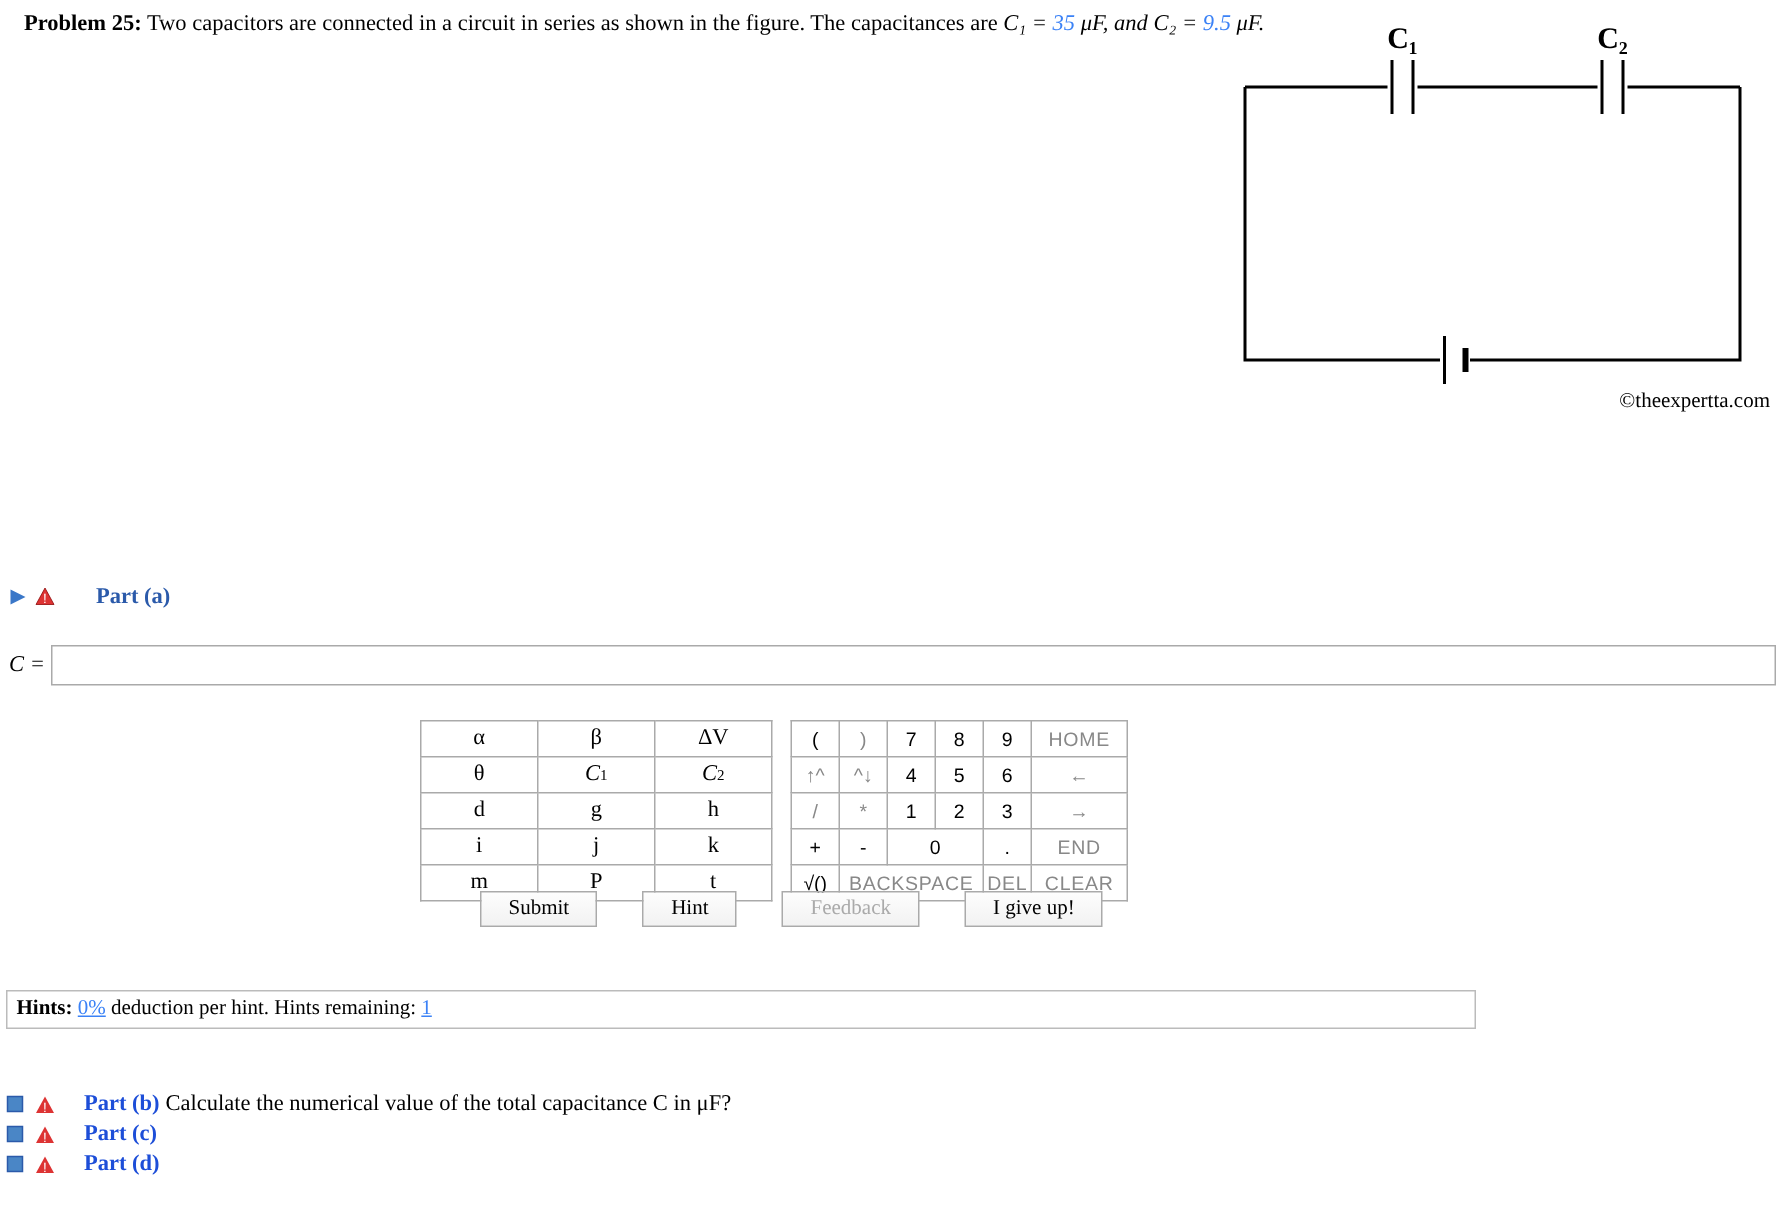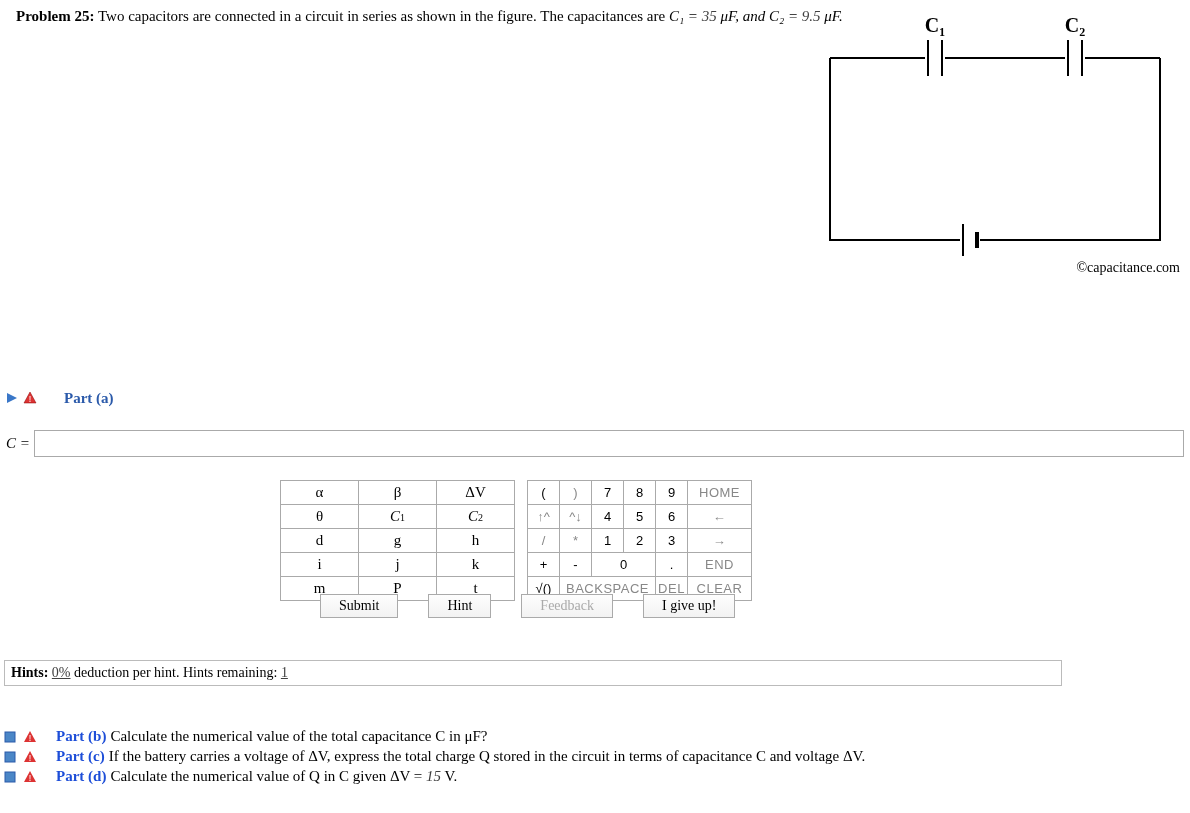--- a/index.html
+++ b/index.html
@@ -10,21 +10,21 @@
     background: #fff;
     width: 1190px;
     height: 813px;
     position: relative;
     overflow: hidden;
   }
   .problem-header {
     padding: 6px 8px 4px 16px;
     line-height: 1.4;
   }
-  .green { color: #404040; }
+  .green { color: #3b82f6; }
   .problem-header .sub { font-style: italic; }
   .circuit {
     position: absolute;
     top: 10px;
     right: 10px;
     width: 370px;
     height: 260px;
   }
   .copyright {
     position: absolute;
@@ -98,21 +98,21 @@
     border: 1px solid #aaa;
     background: linear-gradient(#fdfdfd,#f2f2f2);
     cursor: pointer;
   }
   .actions button.dis { color: #aaa; }
   
   .hints-row {
     position: absolute;
     top: 660px;
     left: 4px;
-    width: 1058px;
+    width: 980px;
     display: flex;
   }
   .hints-row .cell {
     border: 1px solid #bbb;
     padding: 4px 6px;
     font-size: 14px;
     flex: 1;
   }
   .ul { text-decoration: underline; }
   
@@ -159,21 +159,21 @@
     <line x1="258" y1="30" x2="258" y2="66"></line>
     <line x1="272" y1="30" x2="272" y2="66"></line>
 
     <line x1="153" y1="214" x2="153" y2="246" stroke-width="2"></line>
     <line x1="167" y1="222" x2="167" y2="238" stroke-width="4"></line>
   </g>
   <text x="125" y="22" font-family="Times New Roman" font-size="20" font-weight="bold" text-anchor="middle">C₁</text>
   <text x="265" y="22" font-family="Times New Roman" font-size="20" font-weight="bold" text-anchor="middle">C₂</text>
 </svg>
 </div>
-<div class="copyright">©capacitance.com</div>
+<div class="copyright">©theexpertta.com</div>
 
 <div class="part-header">
   <span class="flag-icon">
     <svg width="14" height="14">
         <polygon points="2,2 12,7 2,12" fill="#3a77c8"></polygon>
       </svg>
   </span>
   <span class="flag-icon">
     <svg width="14" height="14">
         <polygon points="7,1 13,12 1,12" fill="#d33" stroke="#800" stroke-width="0.5"></polygon>
@@ -295,30 +295,26 @@
     <span class="icons">
       <span class="flag-icon"><svg width="12" height="12">
             <rect x="1" y="1" width="10" height="10" fill="#4a86c6" stroke="#2b5aaa"></rect>
           </svg></span>
       <span class="flag-icon"><svg width="14" height="14">
             <polygon points="7,1 13,12 1,12" fill="#d33"></polygon>
             <text x="7" y="11" font-size="9" fill="#fff" text-anchor="middle" font-family="Arial">!</text>
           </svg></span>
     </span>
     <span class="blue-label">Part (c)</span>
-    <span>If the battery carries a voltage of ΔV, express the total charge Q stored in the circuit in terms of capacitance C and voltage ΔV.</span>
   </div>
   <div class="part-line">
     <span class="icons">
       <span class="flag-icon"><svg width="12" height="12">
             <rect x="1" y="1" width="10" height="10" fill="#4a86c6" stroke="#2b5aaa"></rect>
           </svg></span>
       <span class="flag-icon"><svg width="14" height="14">
             <polygon points="7,1 13,12 1,12" fill="#d33"></polygon>
             <text x="7" y="11" font-size="9" fill="#fff" text-anchor="middle" font-family="Arial">!</text>
           </svg></span>
     </span>
     <span class="blue-label">Part (d)</span>
-    <span>
-      <span>Calculate the numerical value of Q in C given ΔV = </span><span class="green" style="font-style:italic;">15</span><span> V.</span>
-    </span>
   </div>
 </div>
 
 </body></html>

